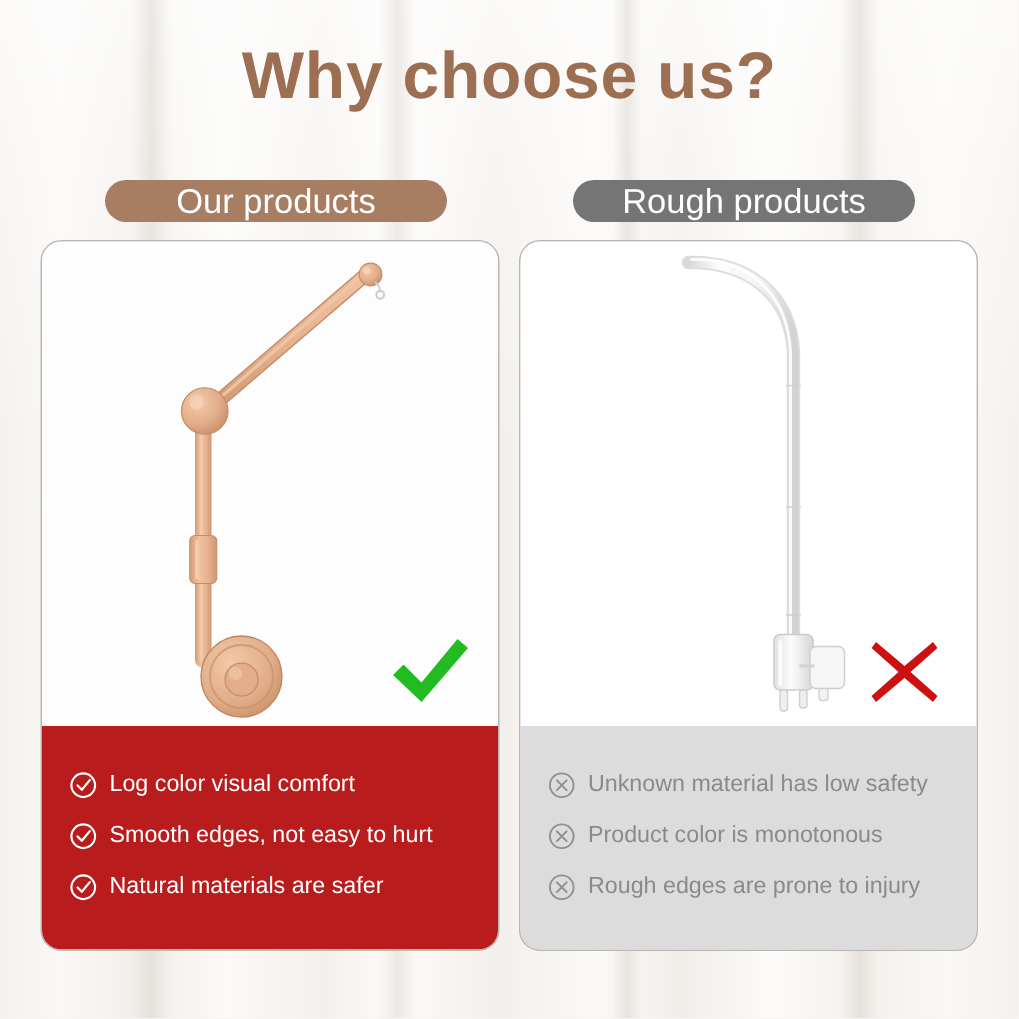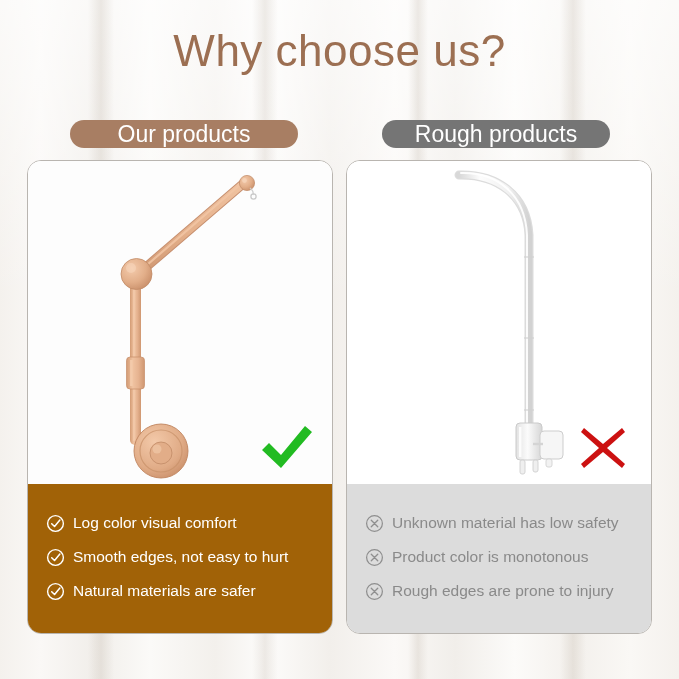--- a/index.html
+++ b/index.html
@@ -54,21 +54,21 @@
   }
 
   
   #page-title {
     position: absolute;
     top: 26px;
     left: 0;
     width: 679px;
     text-align: center;
     font-size: 44px;
-    font-weight: normal;
+    font-weight: bold;
     letter-spacing: .5px;
     color: #9c6f52;
     z-index: 4;
   }
 
   
   .pill {
     position: absolute;
     top: 120px;
     height: 28px;
@@ -107,21 +107,21 @@
   }
   .card.right .photo { background: #ffffff; }
 
   .panel {
     position: absolute;
     left: 0; right: 0; bottom: 0;
     height: 149px;
     padding: 22px 0 0 18px;
     box-sizing: border-box;
   }
-  .panel.brown { background: #a16207; }
+  .panel.brown { background: #b91c1c; }
   .panel.gray  { background: #dcdcdc; }
 
   .bullet {
     display: flex;
     align-items: center;
     height: 34px;
     font-size: 15.5px;
   }
   .panel.brown .bullet { color: #ffffff; }
   .panel.gray  .bullet { color: #8a8a8a; }

